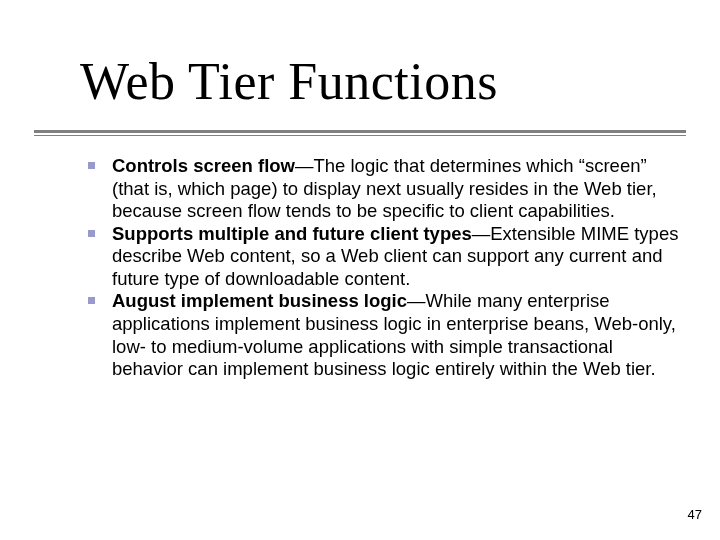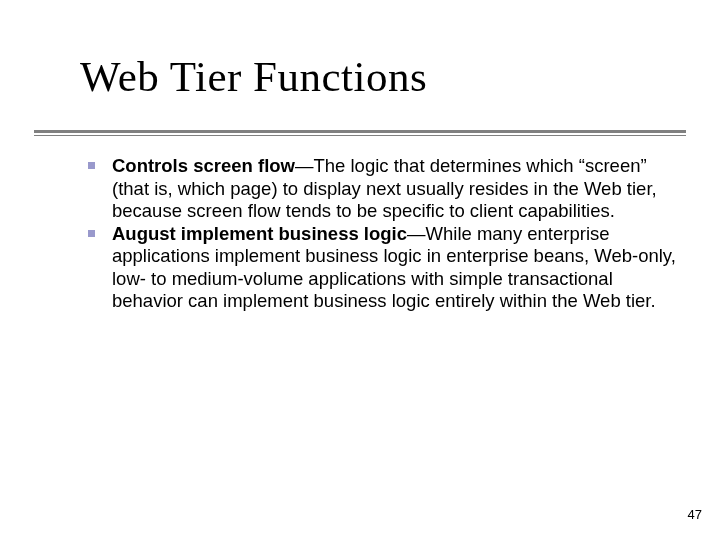--- a/index.html
+++ b/index.html
@@ -16,21 +16,21 @@
     position: relative;
     width: 720px;
     height: 540px;
     box-sizing: border-box;
   }
   .title {
     position: absolute;
     left: 80px;
     top: 52px;
     font-family: "Times New Roman", Times, serif;
-    font-size: 43px;
+    font-size: 52px;
     font-weight: 400;
     letter-spacing: 0.5px;
   }
   .rule-group {
     position: absolute;
     left: 34px;
     top: 130px;
     width: 652px;
   }
   .rule-thick {
@@ -88,20 +88,24 @@
   </div>
 
   <div class="content">
 
     <div class="item">
       <span class="bullet"></span>
       <span class="lead">Controls screen flow</span><span>—The logic that determines which “screen” (that is, which page) to display next usually resides in the Web tier, because screen flow tends to be specific to client capabilities.</span>
     </div>
 
 
+    <div class="item">
+      <span class="bullet"></span>
+      <span class="lead">Supports multiple and future client types</span><span>—Extensible MIME types describe Web content, so a Web client can support any current and future type of downloadable content.</span>
+    </div>
 
     <div class="item">
       <span class="bullet"></span>
       <span class="lead">August implement business logic</span><span>—While many enterprise applications implement business logic in enterprise beans, Web-only, low- to medium-volume applications with simple transactional behavior can implement business logic entirely within the Web tier.</span>
     </div>
 
   </div>
 
   <div class="pagenum">47</div>
 

